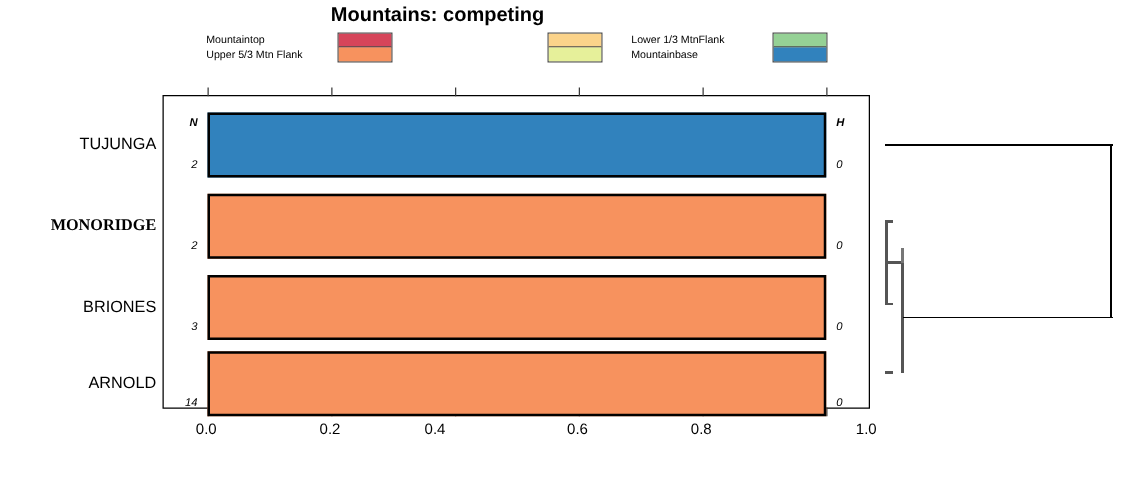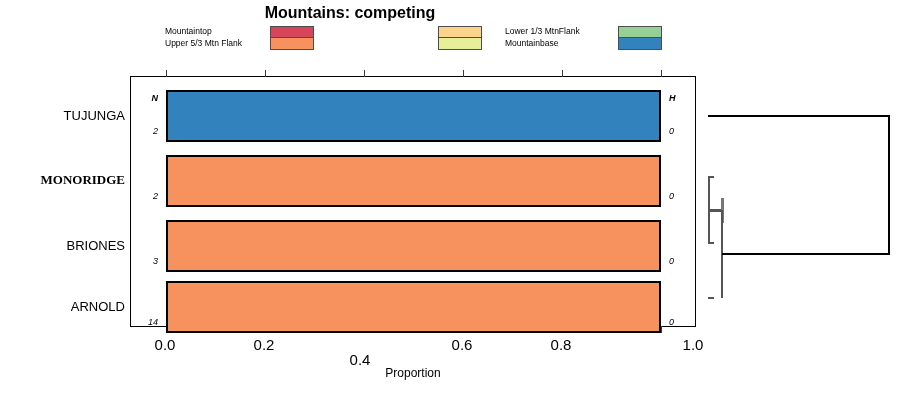--- a/index.html
+++ b/index.html
@@ -111,21 +111,21 @@
   .tick-bottom {
     position: absolute;
     bottom: -7px;
     width: 1px;
     height: 7px;
     background: #3a3a3a;
   }
   .tick-label {
     position: absolute;
     top: 336px;
-    font-size: 15px;
+    font-size: 12px;
     transform: translateX(-50%);
     font-family: "Liberation Sans", sans-serif;
   }
 
   .axis-title {
     position: absolute;
     left: 130px;
     top: 366px;
     width: 566px;
     text-align: center;
@@ -258,27 +258,26 @@
         <div class="n-value" style="left: 5px; top: 179px;">3</div>
         <div class="h-value" style="left: 538px; top: 179px;">0</div>
         <div class="n-value" style="left: 5px; top: 240px;">14</div>
         <div class="h-value" style="left: 538px; top: 240px;">0</div>
       </div>
   </div>
 
   <div id="tick-labels">
       <div class="tick-label" style="left: 165px;">0.0</div>
       <div class="tick-label" style="left: 264px;">0.2</div>
-      <div class="tick-label" style="left: 360px; margin-top: 15px;">0.4</div>
+      <div class="tick-label" style="left: 348px;">0.4</div>
       <div class="tick-label" style="left: 462px;">0.6</div>
       <div class="tick-label" style="left: 561px;">0.8</div>
       <div class="tick-label" style="left: 660px; margin-left: 33px;">1.0</div>
     </div>
 
-  <div class="axis-title">Proportion</div>
 
   <svg class="dendro" viewBox="0 0 200 251" width="200" height="251">
 
     <line x1="8" y1="101" x2="14" y2="101" stroke="#555555" stroke-width="2"></line>
     <line x1="8" y1="167" x2="14" y2="167" stroke="#555555" stroke-width="2"></line>
     <line x1="8" y1="222" x2="14" y2="222" stroke="#555555" stroke-width="2"></line>
 
     <line x1="9" y1="101" x2="9" y2="167" stroke="#555555" stroke-width="2"></line>
     <line x1="9" y1="134" x2="22" y2="134" stroke="#555555" stroke-width="3"></line>
     <line x1="22" y1="122" x2="22" y2="147" stroke="#777777" stroke-width="3"></line>

